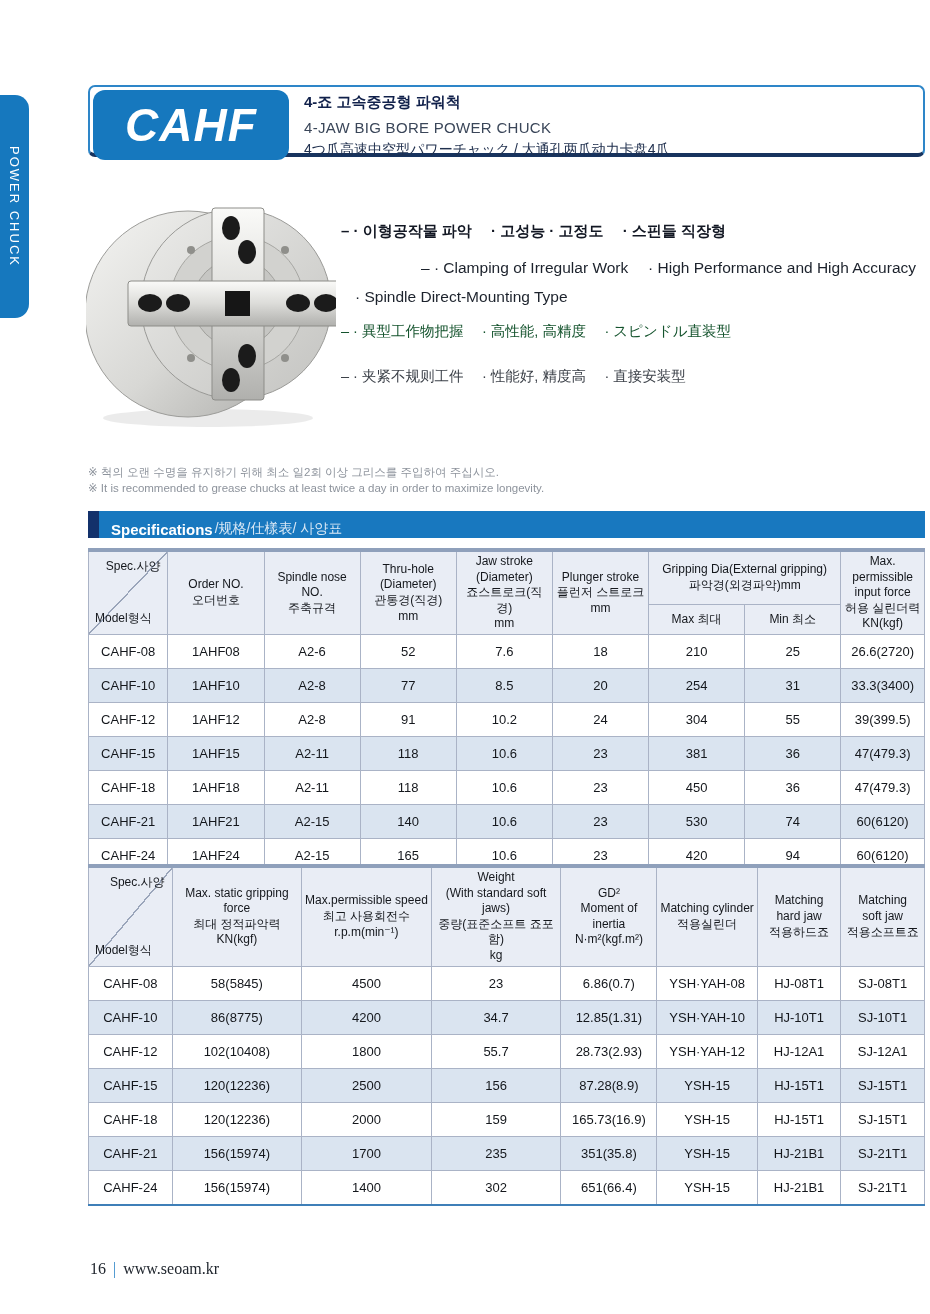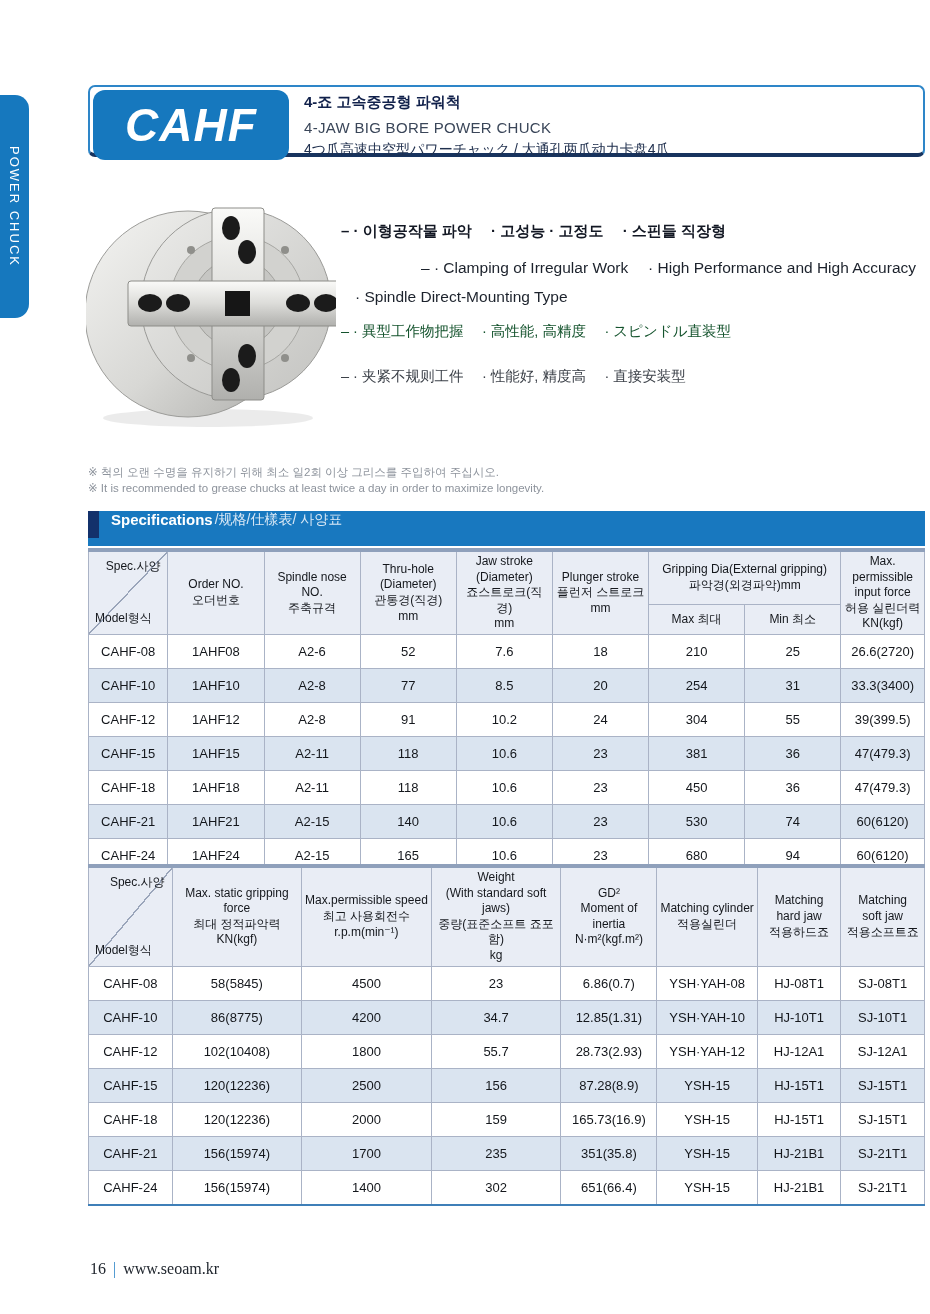--- a/index.html
+++ b/index.html
@@ -37,22 +37,22 @@
   .features{position:absolute;left:341px;top:222px;width:575px;}
   .feat-kr{font-size:15px;font-weight:bold;color:#121723;margin:0 0 17px 0;}
   .feat-en{font-size:15.5px;color:#1c222c;margin:0 0 9px 0;text-align:right;}
   .feat-en2{font-size:15.5px;color:#1c222c;margin:0 12px 16px 14px;}
   .feat-jp{font-size:14.5px;color:#14532d;margin:0 0 26px 0;}
   .feat-cn{font-size:14.5px;color:#3c4149;margin:0;}
   
   .notes{position:absolute;left:88px;top:464px;width:760px;font-size:11.5px;color:#8d939c;line-height:16px;}
   
   .secbar{
-    position:absolute;left:88px;top:511px;width:837px;height:35px;background:#1878bf;
-    display:flex;align-items:flex-start;box-sizing:border-box;
+    position:absolute;left:88px;top:511px;width:837px;height:27px;background:#1878bf;
+    display:flex;align-items:flex-end;box-sizing:border-box;
   }
   .secbar .block{width:11px;height:27px;background:#13316b;margin-right:12px;flex:0 0 auto;}
   .secbar .t1{color:#ffffff;font-weight:bold;font-size:15px;}
   .secbar .t2{color:#d9e8f5;font-size:14px;margin-left:2px;}
   
   .spec-table{position:absolute;left:88px;box-sizing:border-box;width:837px;border-collapse:collapse;table-layout:fixed;}
   .spec-table.t1{top:548px;}
   .spec-table.t2{top:864px;}
   .spec-table{border-top:4px solid #8fa0bb;border-bottom:2px solid #3f7fb8;}
   .spec-table th,.spec-table td{
@@ -268,21 +268,21 @@
           <td>74</td>
           <td>60(6120)</td>
         </tr>
         <tr>
           <td>CAHF-24</td>
           <td>1AHF24</td>
           <td>A2-15</td>
           <td>165</td>
           <td>10.6</td>
           <td>23</td>
-          <td>680</td>
+          <td>420</td>
           <td>94</td>
           <td>60(6120)</td>
         </tr>
       </tbody>
   </table>
 
   <table class="spec-table t2">
     <colgroup>
       <col style="width:10%">
         <col style="width:15.5%">

